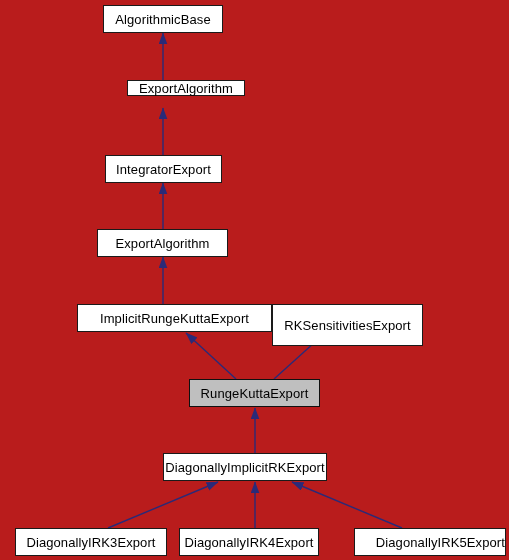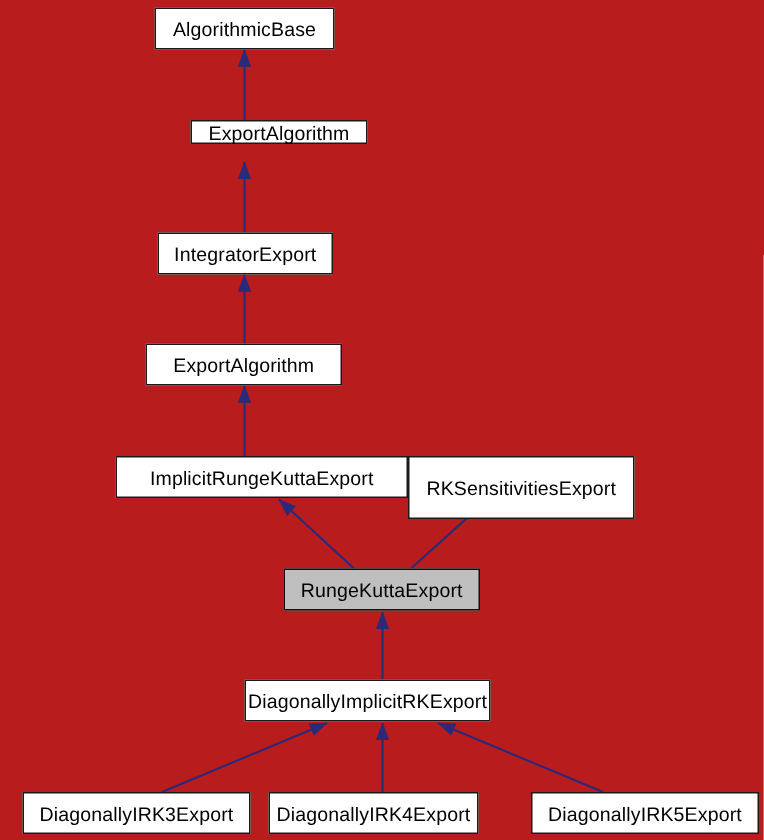--- a/index.html
+++ b/index.html
@@ -100,18 +100,18 @@
       </div>
       <div class="node-box" style="left: 163px; top: 453px; width: 164px; height: 28px;">
         <span class="node-label">DiagonallyImplicitRKExport</span>
       </div>
       <div class="node-box" style="left: 3px; top: 528px; width: 152px; height: 28px; margin-left: 12px;">
         <span class="node-label">DiagonallyIRK3Export</span>
       </div>
       <div class="node-box" style="left: 179px; top: 528px; width: 140px; height: 28px;">
         <span class="node-label">DiagonallyIRK4Export</span>
       </div>
-      <div class="node-box" style="left: 354px; top: 528px; width: 152px; height: 28px;">
+      <div class="node-box" style="left: 354px; top: 528px; width: 152px; height: 28px; justify-content: flex-end;">
         <span class="node-label">DiagonallyIRK5Export</span>
       </div>
     </div>
 
 </div>
 
 </body></html>

